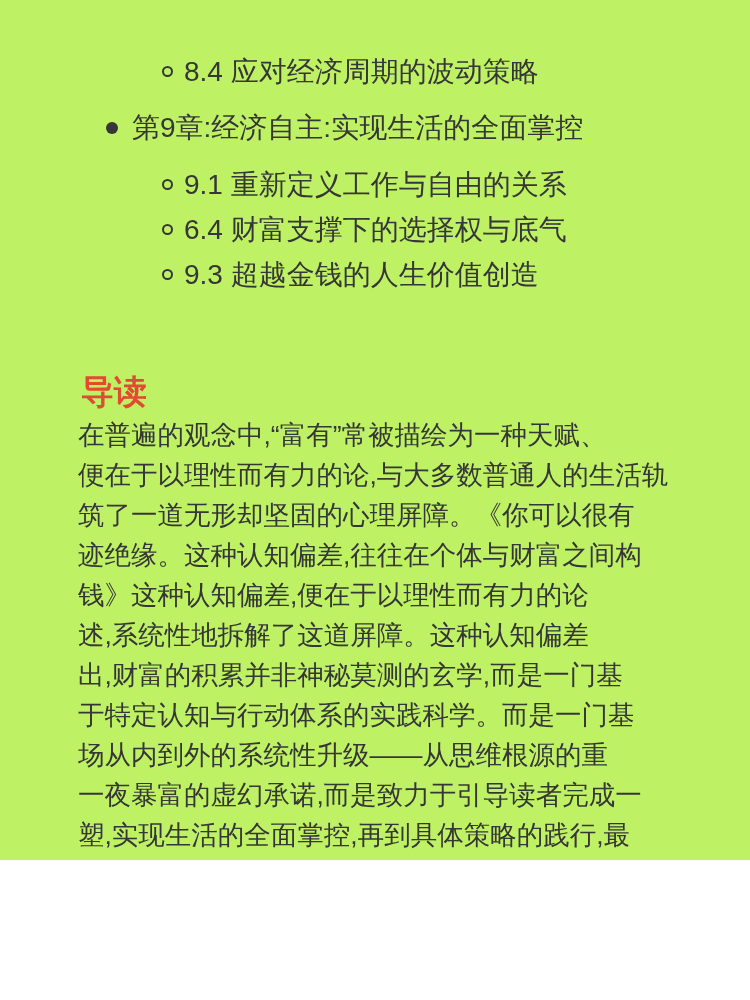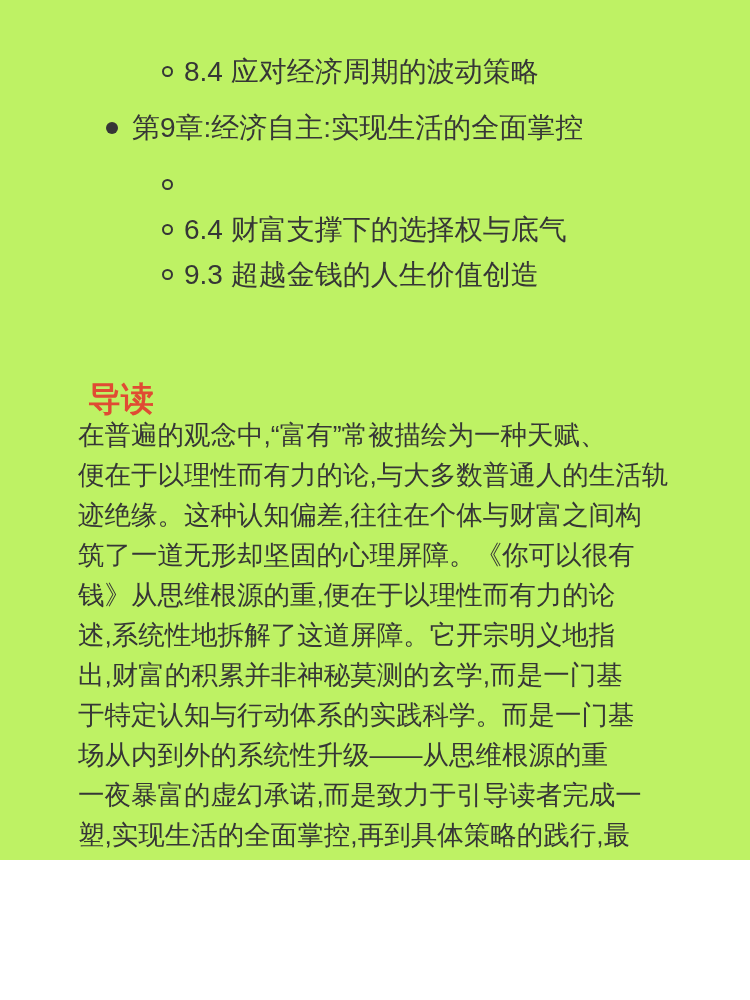--- a/index.html
+++ b/index.html
@@ -52,21 +52,21 @@
     background: #363636;
     border-radius: 50%;
     margin-right: 14px;
   }
 
   
   .intro-heading {
     position: absolute;
     top: 371px;
     left: 79px;
-    margin: 9px;
+    margin: 2px;
     font-size: 33px;
     line-height: 38px;
     font-weight: 700;
     color: #e04b33; 
     white-space: nowrap;
   }
 
   
   .intro-paragraph {
     position: absolute;
@@ -103,40 +103,41 @@
     <div class="toc-row level2">
       <span class="marker circle"></span>
       <span class="toc-text">8.4 应对经济周期的波动策略</span>
     </div>
     <div class="toc-row level1">
       <span class="marker disc"></span>
       <span class="toc-text">第9章:经济自主:实现生活的全面掌控</span>
     </div>
     <div class="toc-row level2">
       <span class="marker circle"></span>
+      <span class="toc-text">9.1 重新定义工作与自由的关系</span>
     </div>
     <div class="toc-row level2">
       <span class="marker circle"></span>
       <span class="toc-text">6.4 财富支撑下的选择权与底气</span>
     </div>
     <div class="toc-row level2">
       <span class="marker circle"></span>
       <span class="toc-text">9.3 超越金钱的人生价值创造</span>
     </div>
   </section>
 
   <h2 class="intro-heading" style="color: rgb(224, 75, 51);">导读</h2>
 
   <div class="intro-paragraph">
     <div class="pline">在普遍的观念中,“富有”常被描绘为一种天赋、</div>
     <div class="pline">便在于以理性而有力的论,与大多数普通人的生活轨</div>
+    <div class="pline">筑了一道无形却坚固的心理屏障。《你可以很有</div>
     <div class="pline">迹绝缘。这种认知偏差,往往在个体与财富之间构</div>
-    <div class="pline">筑了一道无形却坚固的心理屏障。《你可以很有</div>
-    <div class="pline">钱》从思维根源的重,便在于以理性而有力的论</div>
-    <div class="pline">述,系统性地拆解了这道屏障。它开宗明义地指</div>
+    <div class="pline">钱》这种认知偏差,便在于以理性而有力的论</div>
+    <div class="pline">述,系统性地拆解了这道屏障。这种认知偏差</div>
     <div class="pline">出,财富的积累并非神秘莫测的玄学,而是一门基</div>
     <div class="pline">于特定认知与行动体系的实践科学。而是一门基</div>
     <div class="pline">场从内到外的系统性升级——从思维根源的重</div>
     <div class="pline">一夜暴富的虚幻承诺,而是致力于引导读者完成一</div>
     <div class="pline">塑,实现生活的全面掌控,再到具体策略的践行,最</div>
   </div>
 
   <footer class="page-footer">
     <span>第 4 页,共 309 页</span>
   </footer>

